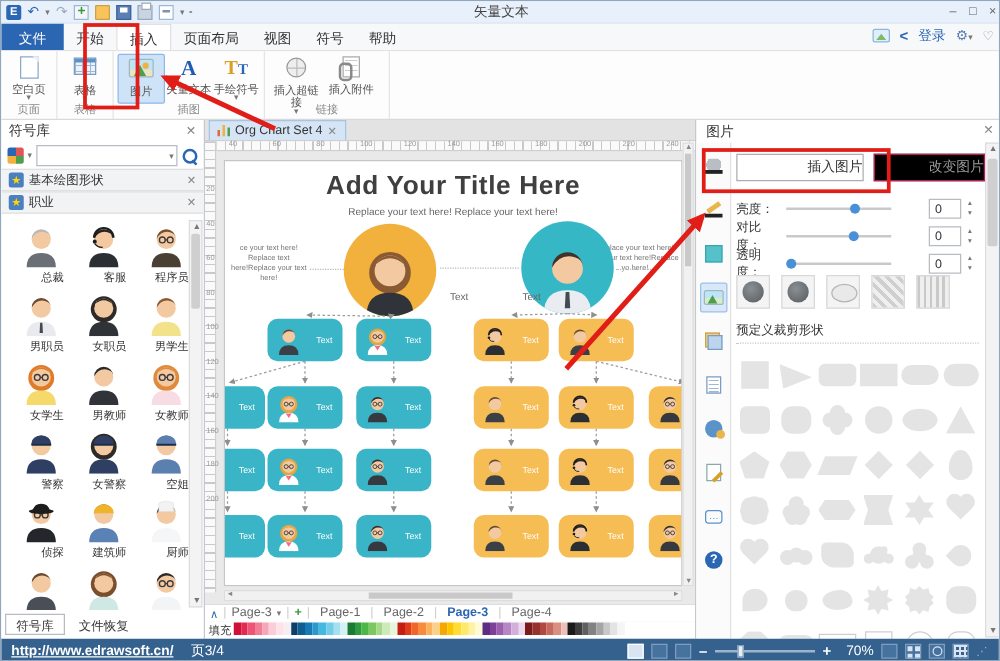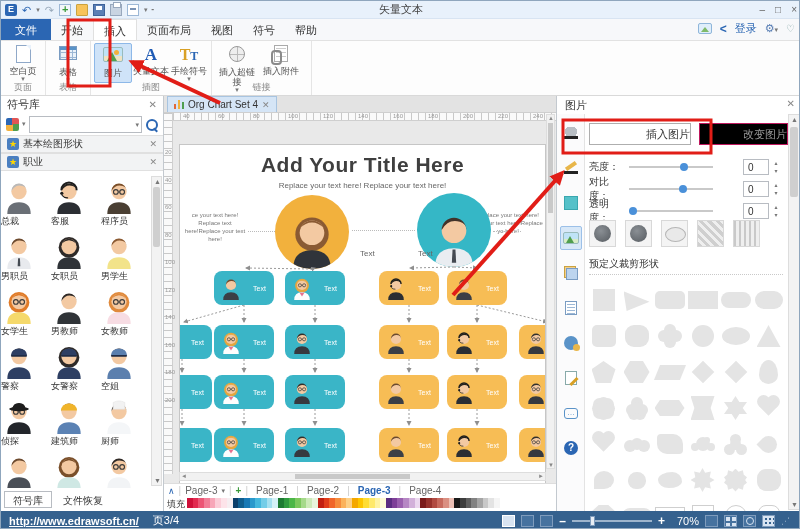--- a/index.html
+++ b/index.html
@@ -75,21 +75,21 @@
 .lp-input{flex:1;height:17px;border:1px solid #b8bcc2;background:#fff;font-size:10px;padding:0 12px 0 3px;position:relative}
 .inp-wrap{flex:1;position:relative}
 .inp-wrap .drop{position:absolute;right:3px;top:5px}
 .mag{width:13px;height:13px;position:relative}
 .mag::before{content:"";position:absolute;left:1px;top:1px;width:8px;height:8px;border:2px solid #2b66b3;border-radius:50%}
 .mag::after{content:"";position:absolute;right:0;bottom:0;width:5px;height:2px;background:#2b66b3;transform:rotate(45deg)}
 .lp-section{height:18px;background:#f2f3f4;border-top:1px solid #e0e0e0;border-bottom:1px solid #e0e0e0;display:flex;align-items:center;gap:4px;padding:0 6px;font-size:10px;color:#333}
 .star{width:12px;height:12px;background:#4a7fc1;border-radius:2px;color:#ffd700;font-size:9px;line-height:12px;text-align:center}
 .lp-section .lp-x{font-size:9px}
 .people{position:absolute;left:0;top:80px;width:150px;height:312px;overflow:hidden;display:flex;flex-wrap:wrap}
-.pcell{width:50px;height:55px;text-align:left;padding-top:2px}
+.pcell{width:50px;height:55px;text-align:right;padding-top:2px}
 .plabel{font-size:9px;color:#333;line-height:11px}
 .lp-scroll{position:absolute;right:1px;top:80px;width:11px;height:310px;background:#f3f3f3;border:1px solid #ddd;font-size:7px;color:#777;text-align:center}
 .lp-scroll .thumbv{position:absolute;left:1px;top:10px;width:7px;height:60px;background:#cfcfcf;border-radius:2px}
 .lp-scroll .sup{position:absolute;top:1px;left:2px}.lp-scroll .sdn{position:absolute;bottom:1px;left:2px}
 .lp-tabs{position:absolute;left:0;bottom:3px;height:17px;display:flex;gap:2px;padding-left:3px}
 .lp-tab{padding:2px 8px;font-size:10px;color:#333;border:1px solid transparent}
 .lp-tab.active{border:1px solid #b8bcc2;background:#fff}
 
 .canvas{position:absolute;left:163px;top:95px;width:392px;height:415px;background:#e9e9e9;overflow:hidden}
 .tabstrip{position:absolute;left:0;top:0;width:100%;height:17px;background:#e3e3e3;border-bottom:1px solid #cfcfcf;display:flex}
@@ -97,21 +97,21 @@
 .doctab .chart-ico{width:10px;height:9px;background:
  linear-gradient(#e06a3a 0 0) 0 100%/2px 5px no-repeat,
  linear-gradient(#f2b13d 0 0) 4px 100%/2px 9px no-repeat,
  linear-gradient(#4f9e4f 0 0) 8px 100%/2px 7px no-repeat}
 .doctab .tx{color:#888;font-size:9px}
 .ruler-h{position:absolute;left:9px;top:17px;right:0;height:8px;background:#fafafa;border-bottom:1px solid #cfcfcf;background-image:repeating-linear-gradient(90deg,#c9c9c9 0 1px,transparent 1px 7px)}
 .ruler-h span{position:absolute;top:0;font-size:6px;color:#999}
 .ruler-v{position:absolute;left:0;top:17px;width:9px;bottom:37px;background:#fafafa;border-right:1px solid #cfcfcf;background-image:repeating-linear-gradient(#c9c9c9 0 1px,transparent 1px 7px)}
 .ruler-v span{position:absolute;left:1px;font-size:6px;color:#999}
 .corner{position:absolute;left:0;top:17px;width:9px;height:8px;background:#f3f3f3;border-right:1px solid #cfcfcf;border-bottom:1px solid #cfcfcf}
-.page{position:absolute;left:15px;top:48px;width:367px;height:341px;background:#fff;border:1px solid #c6c6c6;overflow:hidden}
+.page{position:absolute;left:15px;top:32px;width:367px;height:341px;background:#fff;border:1px solid #c6c6c6;overflow:hidden}
 .chart-title{position:absolute;left:0;right:0;top:8px;text-align:center;font-size:21px;font-weight:bold;color:#3f3f3f;letter-spacing:.5px}
 .chart-sub{position:absolute;left:0;right:0;top:36px;text-align:center;font-size:8px;color:#666}
 .note{position:absolute;width:70px;font-size:6px;color:#777;text-align:center;line-height:8px}
 .note-l{left:0px;top:66px}.note-r{right:2px;top:66px}
 .bigcircle{position:absolute;width:74px;height:74px;border-radius:50%;display:flex;align-items:flex-end;justify-content:center;overflow:hidden}
 .bc-orange{left:95px;top:50px}.bc-teal{left:237px;top:48px}
 .dotline{position:absolute;border-top:1px dotted #bbb;height:0}
 .circle-label{position:absolute;font-size:8px;color:#666}
 .obox{position:absolute;width:60px;height:34px;border-radius:8px;display:flex;align-items:center;padding-left:5px;gap:2px}
 .obox .obox-t{color:#fff;font-size:7px;flex:1;text-align:center}

